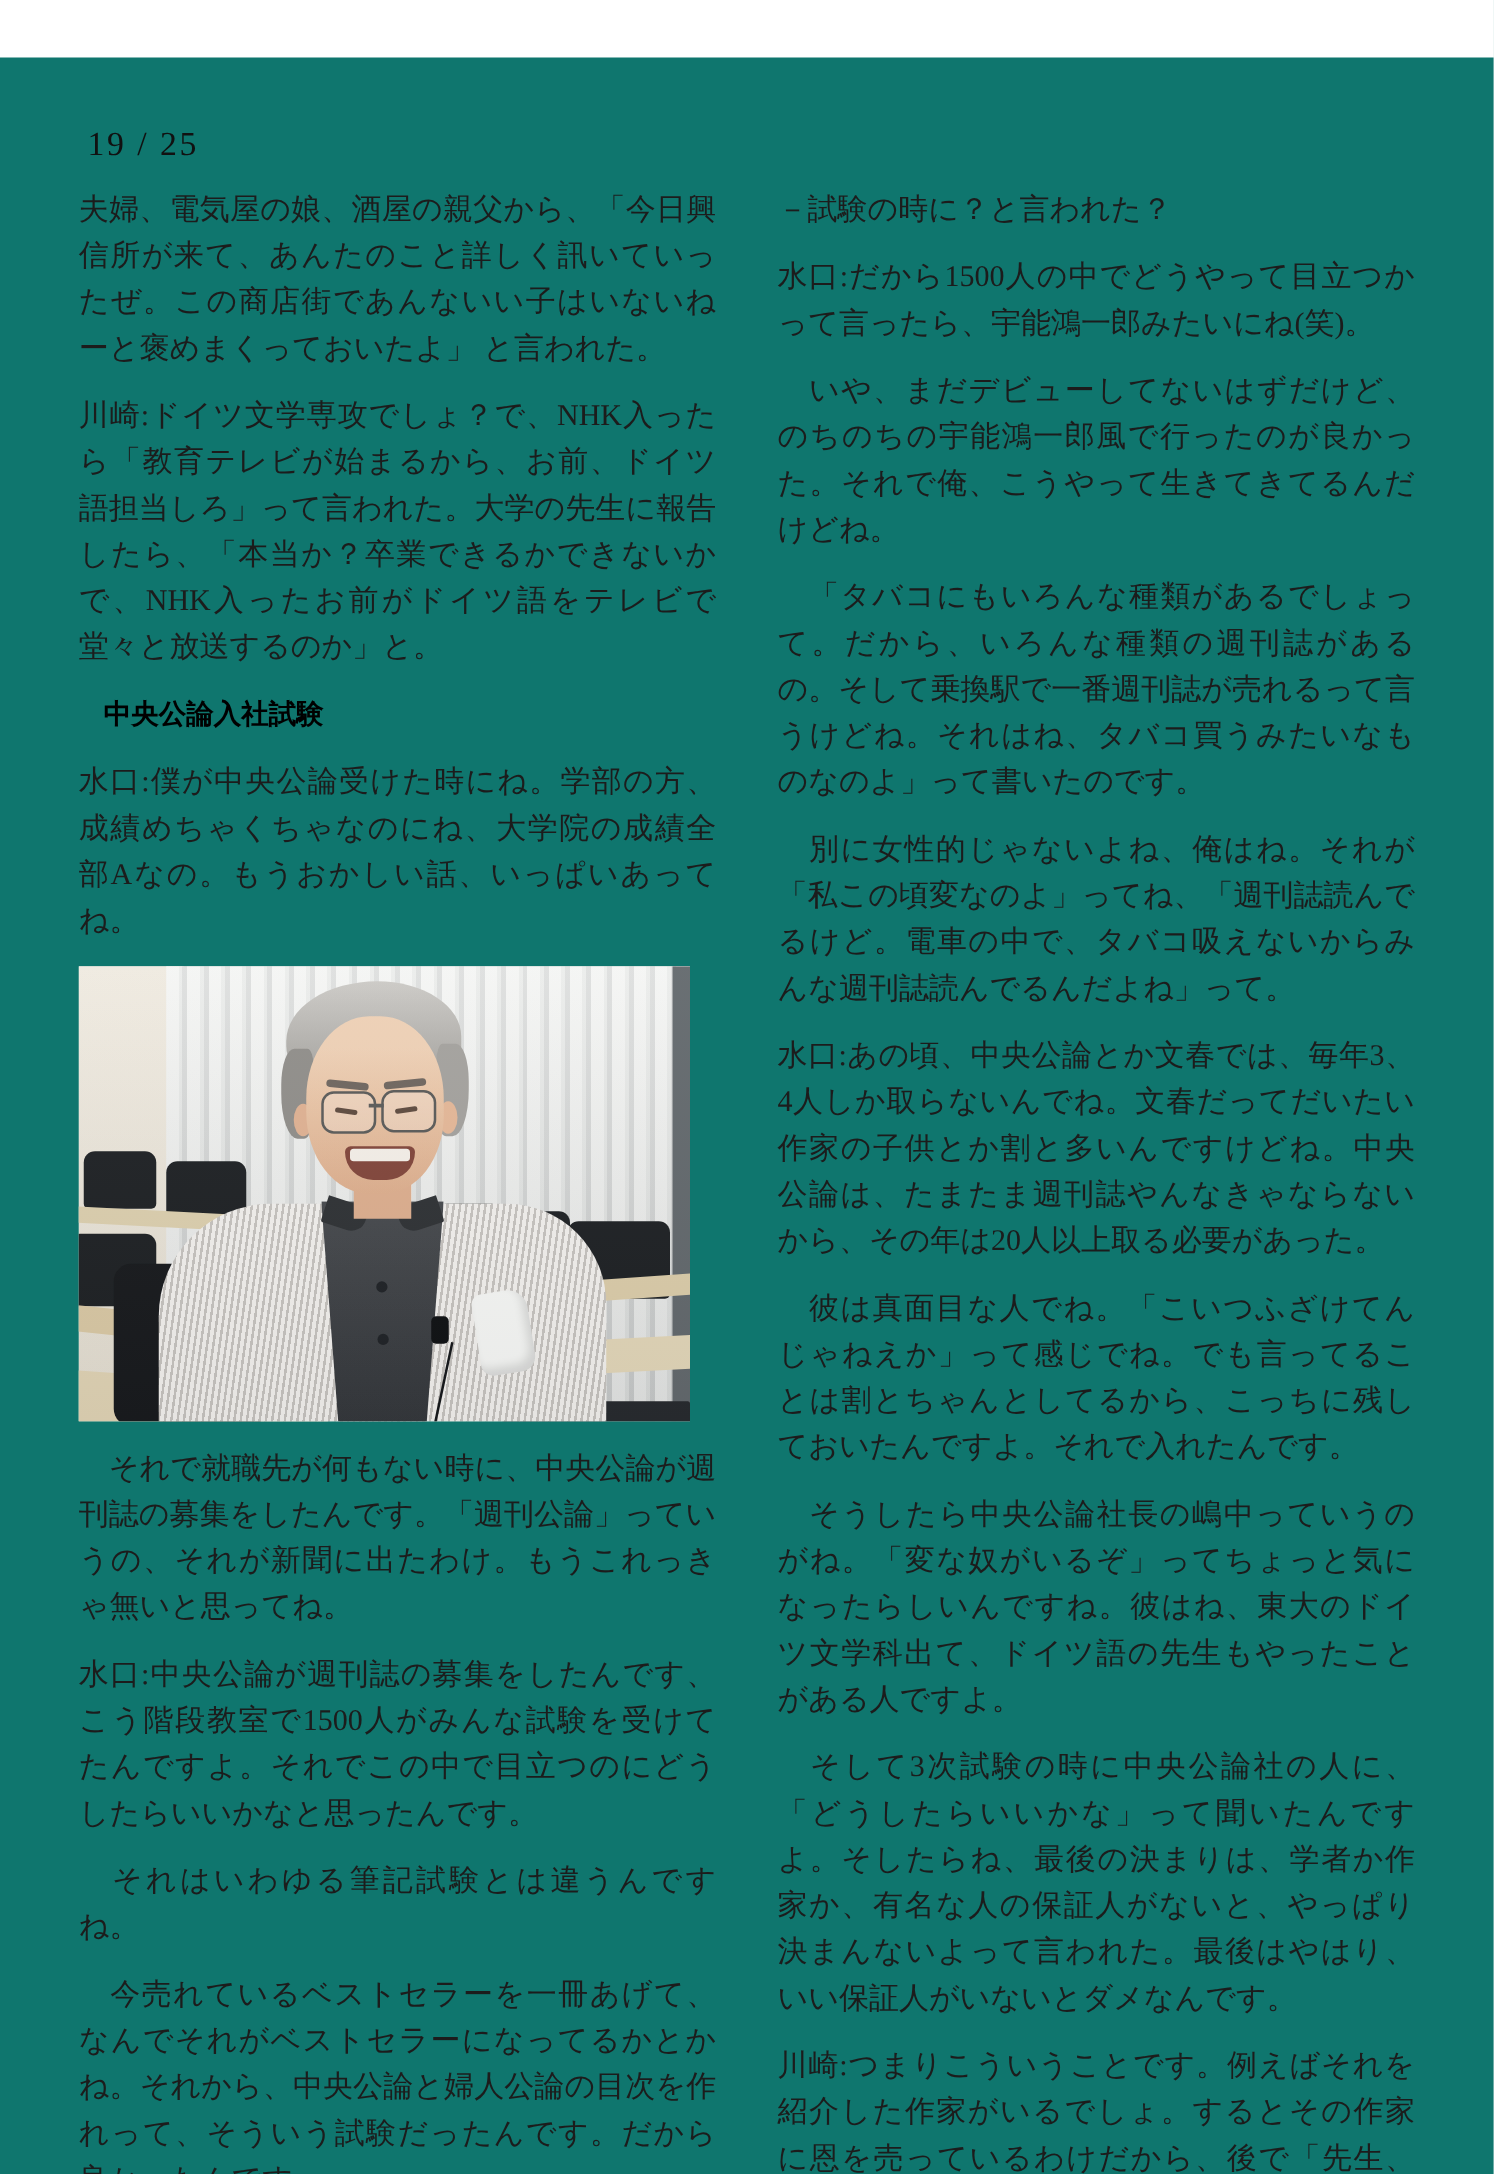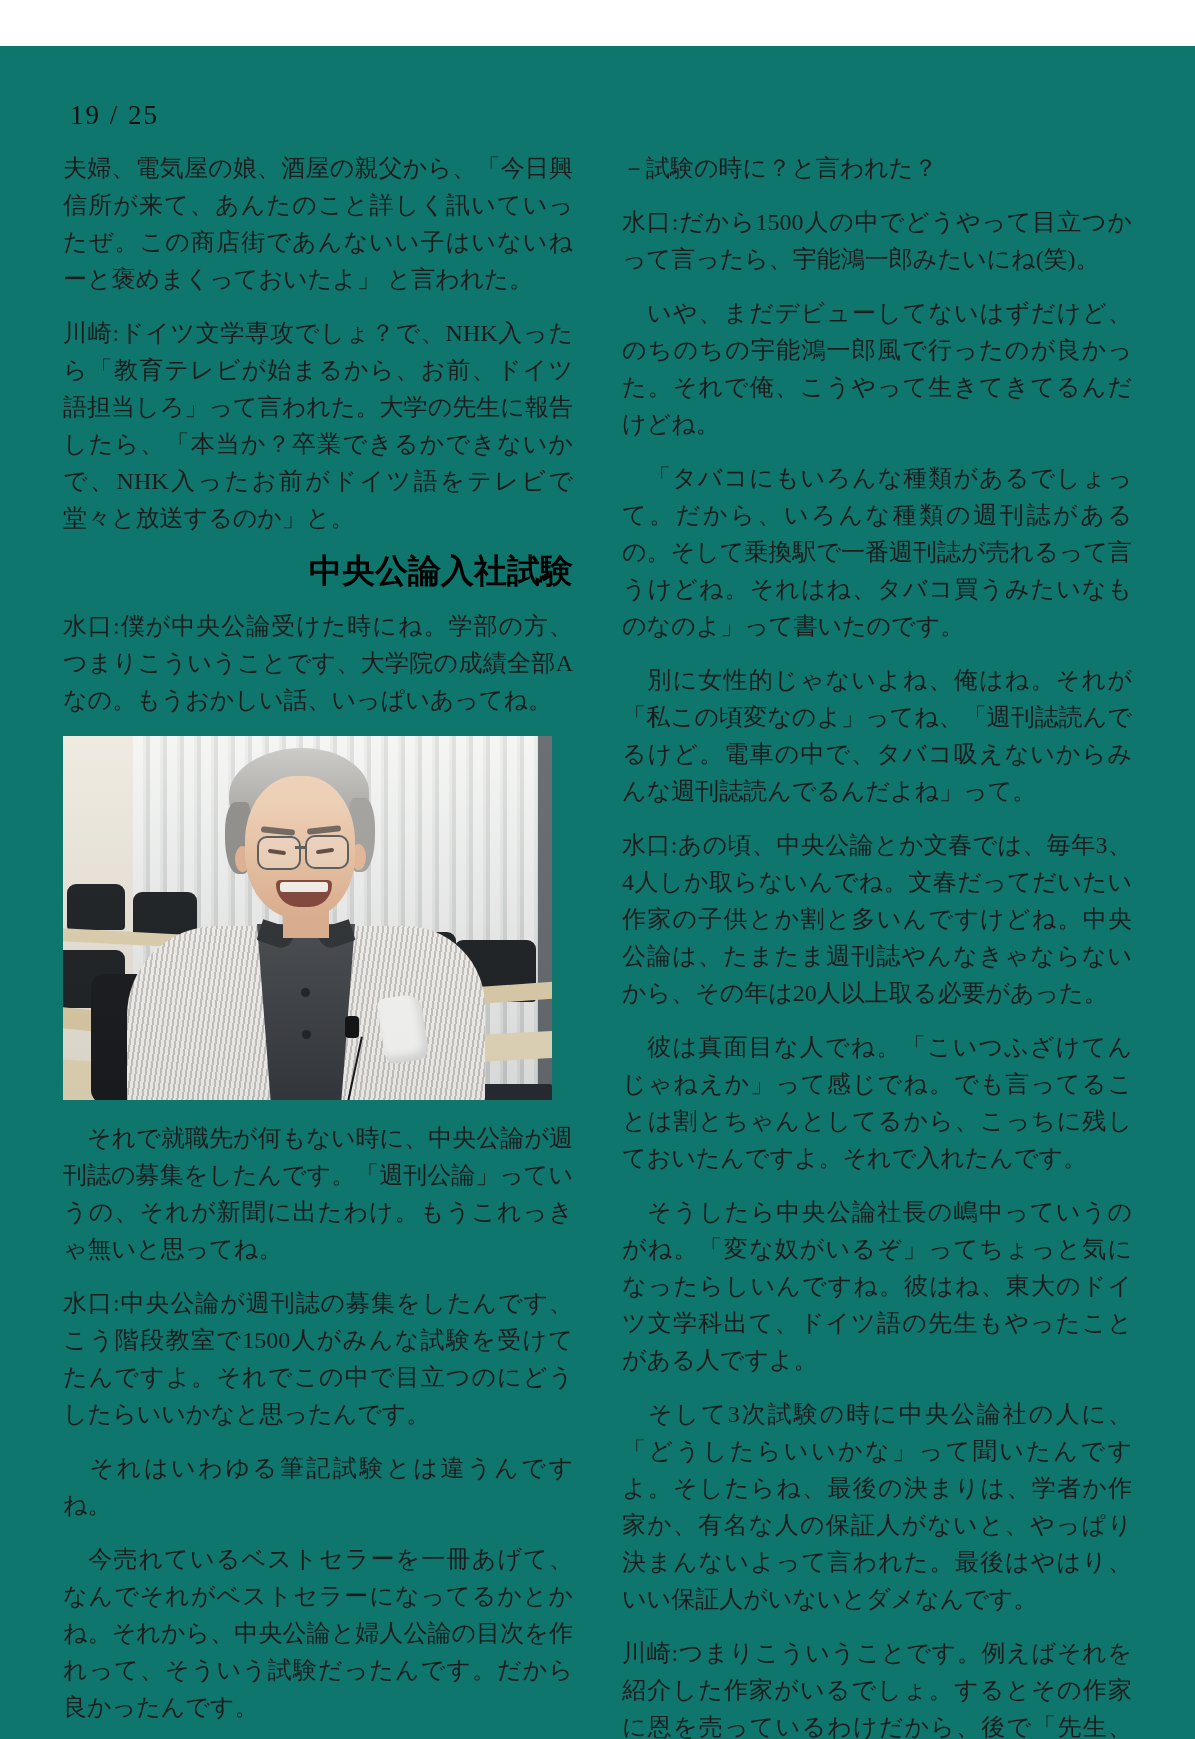--- a/index.html
+++ b/index.html
@@ -22,22 +22,22 @@
   }
   .col-left{left:63px;}
   .col-right{left:622px;}
   .col p{
     margin:0 0 17px 0;
     text-align:justify;
     text-justify:inter-ideograph;
   }
   .section-heading{
     font-family:"Liberation Sans","DejaVu Sans",sans-serif;
-    font-size:33px;font-weight:bold;color:#000;
-    margin:8px 0 20px 0;padding-left:20px;line-height:34px;text-align:right;
+    font-size:22px;font-weight:bold;color:#000;
+    margin:8px 0 20px 0;padding-left:20px;line-height:34px;
   }
   
   .photo{
     position:relative;width:489px;height:364px;
     margin:6px 0 20px 0;overflow:hidden;background:#e7e5e0;
   }
   .photo *{position:absolute;}
   .wall-left{left:0;top:0;width:84px;height:100%;
     background:linear-gradient(180deg,#efeae0,#e2dccf);}
   .blinds{left:70px;top:0;right:0;height:100%;
@@ -111,21 +111,21 @@
 <body>
 
 <div class="page">
 
   <div class="page-number">19 / 25</div>
 
   <div class="col col-left">
     <p>夫婦、電気屋の娘、酒屋の親父から、「今日興信所が来て、あんたのこと詳しく訊いていったぜ。この商店街であんないい子はいないねーと褒めまくっておいたよ」 と言われた。</p>
     <p>川崎:ドイツ文学専攻でしょ？で、NHK入ったら「教育テレビが始まるから、お前、ドイツ語担当しろ」って言われた。大学の先生に報告したら、「本当か？卒業できるかできないかで、NHK入ったお前がドイツ語をテレビで堂々と放送するのか」と。</p>
     <h2 class="section-heading">中央公論入社試験</h2>
-    <p>水口:僕が中央公論受けた時にね。学部の方、つまりこういうことです、大学院の成績全部Aなの。もうおかしい話、いっぱいあってね。</p>
+    <p>水口:僕が中央公論受けた時にね。学部の方、成績めちゃくちゃなのにね、大学院の成績全部Aなの。もうおかしい話、いっぱいあってね。</p>
 
     <div class="photo" title="講義室で笑う白髪・眼鏡の男性。縦ブラインドの前、木目の机と黒い椅子が並ぶ。ストライプのジャケットに黒いポロシャツ、胸にピンマイク。">
       <div class="wall-left"></div>
       <div class="blinds"></div>
       <div class="blinds-shade"></div>
       <div class="right-edge"></div>
 
       <div class="chair c1"></div>
       <div class="chair c2"></div>
       <div class="desk t1"></div>

